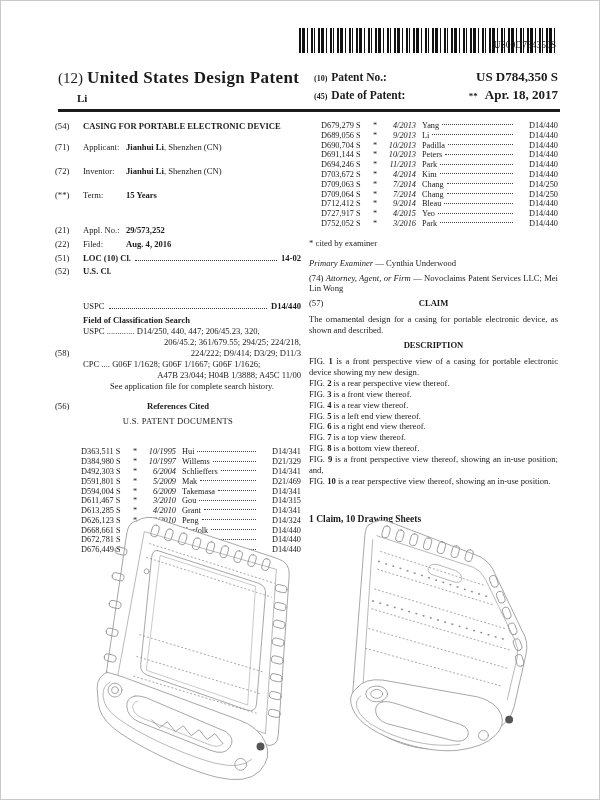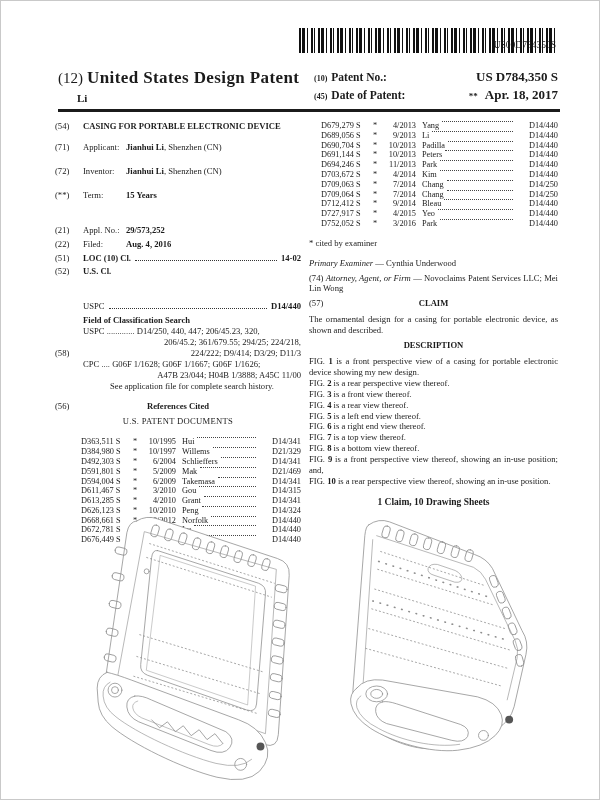--- a/index.html
+++ b/index.html
@@ -36,35 +36,35 @@
   .row{display:flex;align-items:baseline;}
   .dots{flex:1;border-bottom:1px dotted #333;margin:0 4px 2px 4px;min-width:10px;}
   .mb10{margin-bottom:10px;}.mb13{margin-bottom:13px;}.mb3{margin-bottom:3px;margin-top:24px;}
   .mb4{margin-bottom:4px;}.mb2{margin-bottom:2px;}.mb9{margin-bottom:9px;}
   .mb5{margin-bottom:5px;}.mb8{margin-bottom:8px;}
   .f58-lines div:nth-of-type(2),.f58-lines div:nth-of-type(3),.f58-lines div:nth-of-type(5){text-align:right;}
   .center{text-align:center;}
   .sec-head{display:flex;margin-bottom:5px;}
   .sec-code{width:28px;flex:none;}
   .sec-title{flex:1;text-align:center;font-weight:bold;padding-right:28px;}
-  .subheading{text-align:center;letter-spacing:.3px;margin-bottom:10px;}
+  .subheading{text-align:center;letter-spacing:.3px;margin-bottom:20px;}
   
   .refs{display:block;}
   .refs-left{padding-left:26px;}
   .refs-right{padding-left:12px;}
-  .ref-row{display:flex;align-items:flex-start;font-size:8.3px;line-height:9.8px;}
+  .ref-row{display:flex;align-items:center;font-size:8.3px;line-height:9.8px;}
   .ref-no{width:48px;flex:none;}
   .ref-star{width:12px;flex:none;text-align:center;}
-  .ref-date{width:35px;flex:none;text-align:right;padding-right:6px;}
+  .ref-date{width:35px;flex:none;text-align:right;padding-right:6px;font-style:italic;}
   .ref-name{flex:none;padding-right:3px;}
   .ref-dots{flex:1;border-bottom:1px dotted #444;margin:0 3px 2px 0;min-width:6px;}
   .ref-cls{width:42px;flex:none;text-align:right;}
   .para{text-align:justify;margin-bottom:4px;}
   .fig-line{text-align:justify;}
-  .footer-line{text-align:center;font-weight:bold;font-size:9.5px;margin-top:10px;}
+  .footer-line{text-align:left;font-weight:bold;font-size:9.5px;margin-top:27px;}
   .cited-note{margin:9px 0 9px 0;}
   
   .fig-svg{position:absolute;}
   .fig-left-svg{left:88px;top:508px;width:247px;height:292px;}
   .fig-right-svg{left:333px;top:510px;width:207px;height:262px;}
 </style>
 </head>
 <body>
 
 <div class="page">

